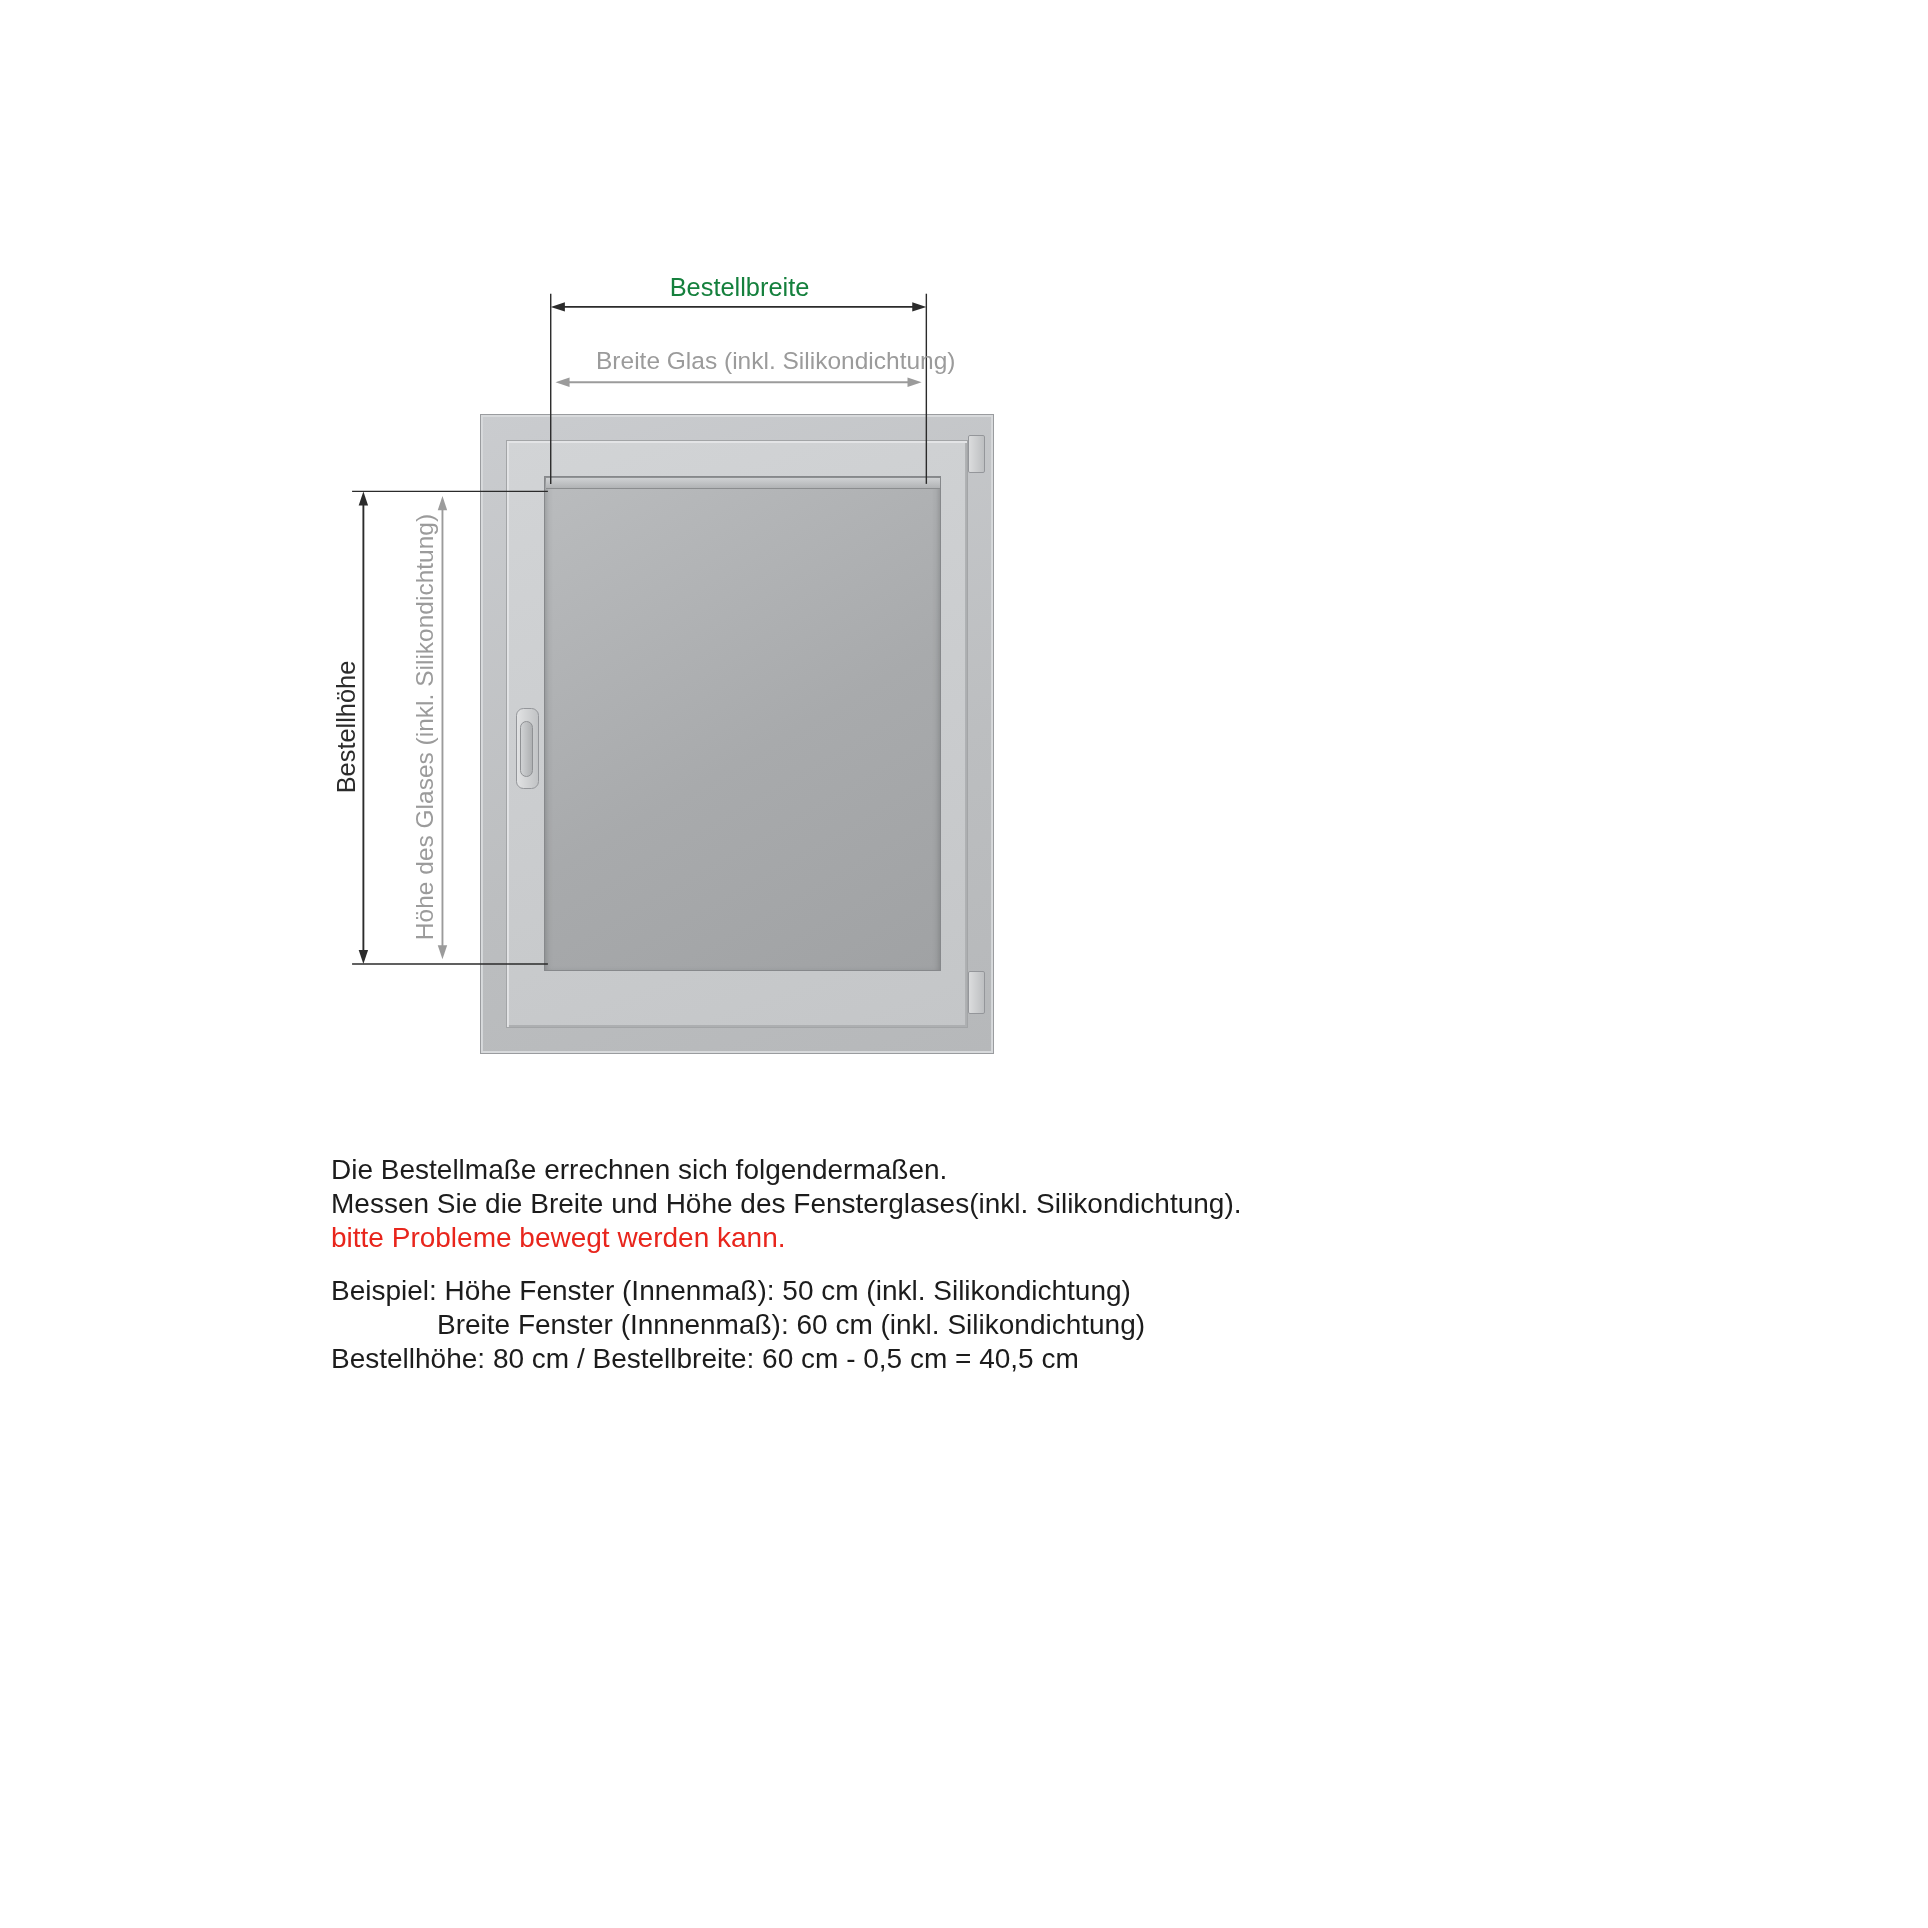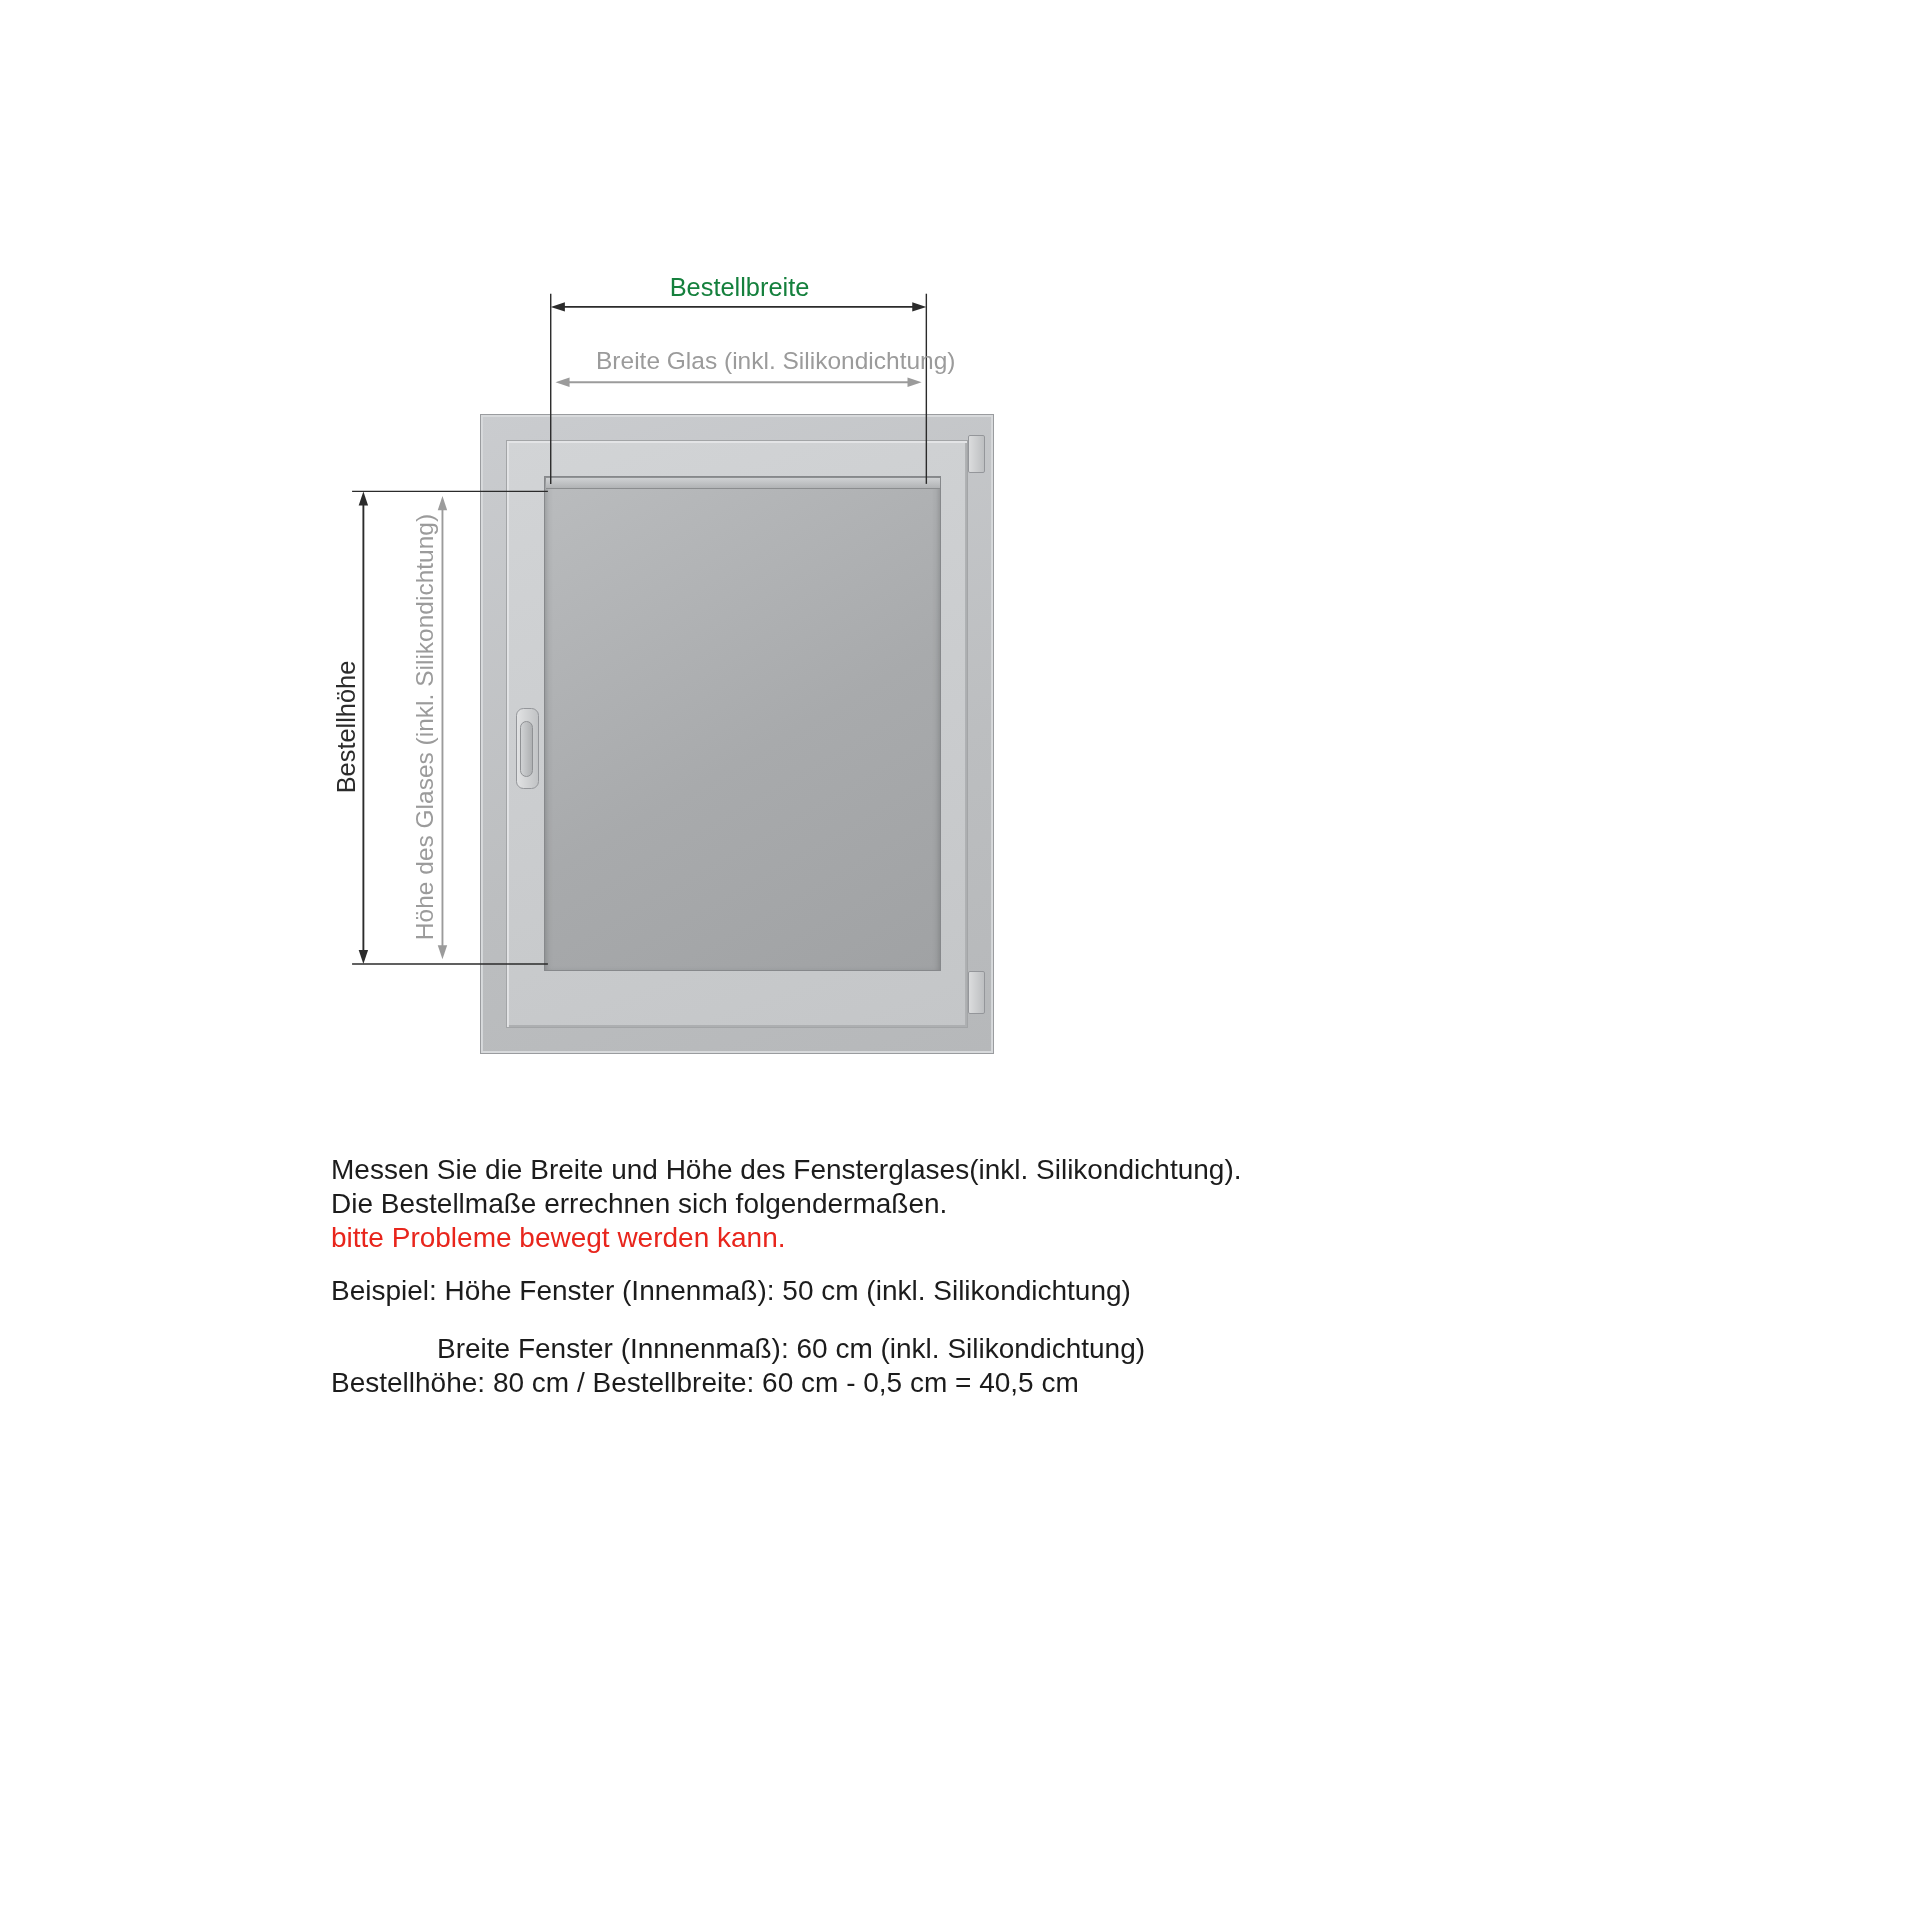--- a/index.html
+++ b/index.html
@@ -45,21 +45,21 @@
   .lbl-order-height { left:271px; top:712px; width:151px; height:30px; }
   .lbl-glass-height { left:189px; top:713px; width:471px; height:28px; }
 
   .dims { position:absolute; left:0; top:0; }
 
   
   .textblock { position:absolute; left:331px; top:1153px; width:1243px;
       font-size:28px; line-height:34px; color:#1c1c1c; }
   .warning { color:#e8251c; }
   .example-block { margin-top:19px; }
-  .example-indent { padding-left:106px;margin-top:24px; }
+  .example-indent { padding-left:106px; }
 </style>
 </head>
 <body>
 
 <div class="canvas">
 
 
   <div class="window">
     <div class="frame-outer"></div>
     <div class="sash"></div>
@@ -104,22 +104,22 @@
       <polygon points="470,1019 465,1004 475,1004" fill="#9b9b9b"></polygon>
     </g>
   </svg>
 
   <div class="dim-label lbl-order-width">Bestellbreite</div>
   <div class="dim-label gray lbl-glass-width">Breite Glas (inkl. Silikondichtung)</div>
   <div class="dim-label-v lbl-order-height">Bestellhöhe</div>
   <div class="dim-label-v gray lbl-glass-height">Höhe des Glases (inkl. Silikondichtung)</div>
 
   <div class="textblock">
+    <div>Die Bestellmaße errechnen sich folgendermaßen.</div>
     <div>Messen Sie die Breite und Höhe des Fensterglases(inkl. Silikondichtung).</div>
-    <div>Die Bestellmaße errechnen sich folgendermaßen.</div>
     <div class="warning">bitte Probleme bewegt werden kann.</div>
     <div class="example-block">
       <div>Beispiel: Höhe Fenster (Innenmaß): 50 cm (inkl. Silikondichtung)</div>
       <div class="example-indent">Breite Fenster (Innnenmaß): 60 cm  (inkl. Silikondichtung)</div>
       <div>Bestellhöhe: 80 cm / Bestellbreite: 60 cm  - 0,5 cm = 40,5 cm</div>
     </div>
   </div>
 
 </div>
 

